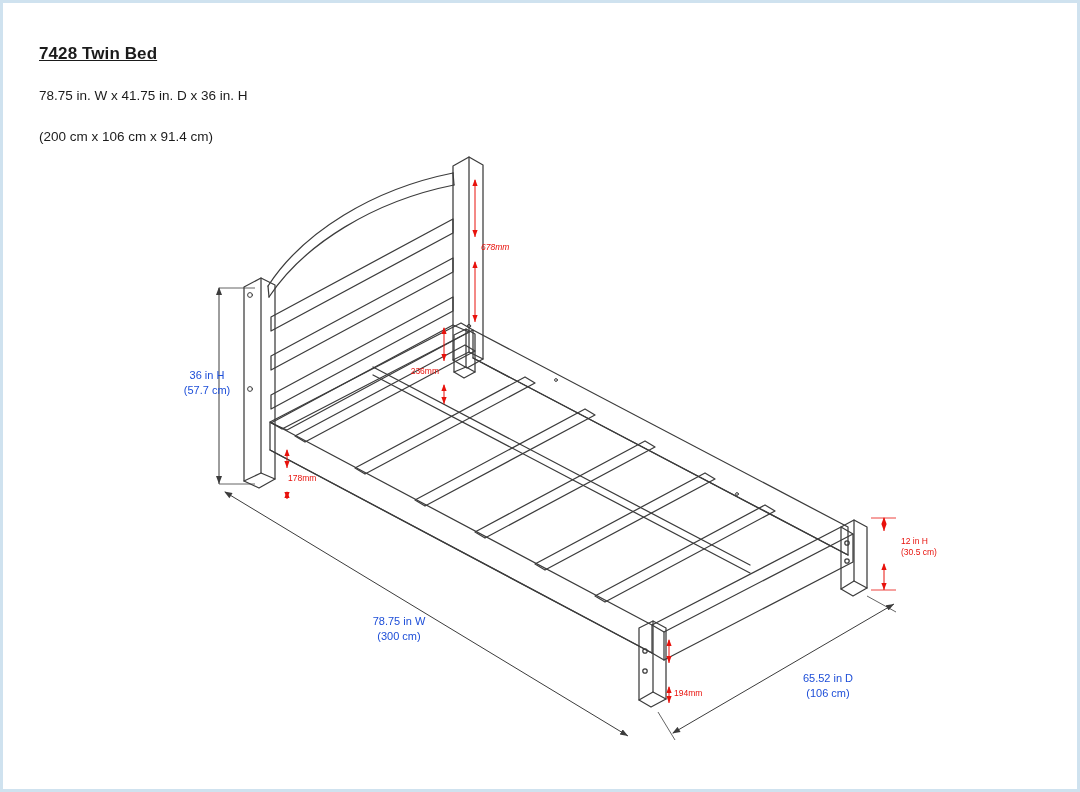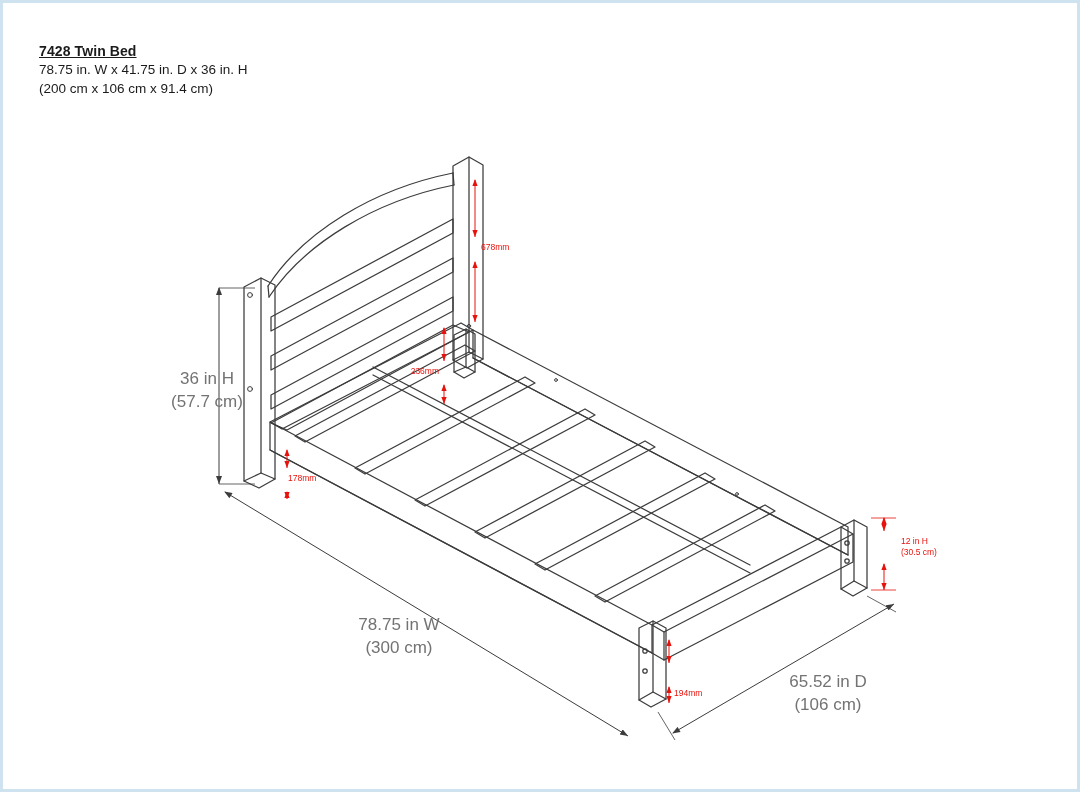--- a/index.html
+++ b/index.html
@@ -36,59 +36,60 @@
   }
 
   
   #title-block {
     position: absolute;
     left: 36px;
     top: 42px;
     line-height: 1.38;
   }
   #title-block .product-title {
-    font-size: 14px;
+    font-size: 17px;
     font-weight: bold;
     color: #1b1b1b;
     text-decoration: underline;
     letter-spacing: 0.1px;
   }
   #title-block .dim-line {
     font-size: 13.5px;
     color: #1b1b1b;
+    margin-top: 22px;
   }
 
   
   #drawing {
     position: absolute;
     left: 0;
     top: 0;
     width: 1080px;
     height: 792px;
   }
 
   
   .label {
     position: absolute;
-    color: #737373;
-    font-size: 17px;
+    color: #1d4ed8;
+    font-size: 11px;
     line-height: 1.35;
     text-align: center;
     white-space: nowrap;
   }
   .label.red {
     color: #e8120c;
     font-size: 8.5px;
     line-height: 1.3;
   }
 
   #lbl-height   { left: 152px; top: 368px; width: 104px; }
   #lbl-width    { left: 330px; top: 614px; width: 132px; }
   #lbl-depth    { left: 762px; top: 671px; width: 126px; }
-  #lbl-678      { left: 478px; top: 242px; width: 40px; text-align: left; }
+  #lbl-678      { left: 478px; top: 242px; width: 40px; text-align: left; font-style: italic; }
   #lbl-236      { left: 396px; top: 366px; width: 40px; text-align: right; }
   #lbl-178      { left: 285px; top: 473px; width: 40px; text-align: left; }
   #lbl-194      { left: 671px; top: 668px; width: 40px; text-align: left; margin-top: 20px; }
   #lbl-12h      { left: 884px; top: 536px; width: 60px; text-align: left; margin-left: 14px; }
 </style>
 </head>
 <body>
 
 <div id="page">
 

